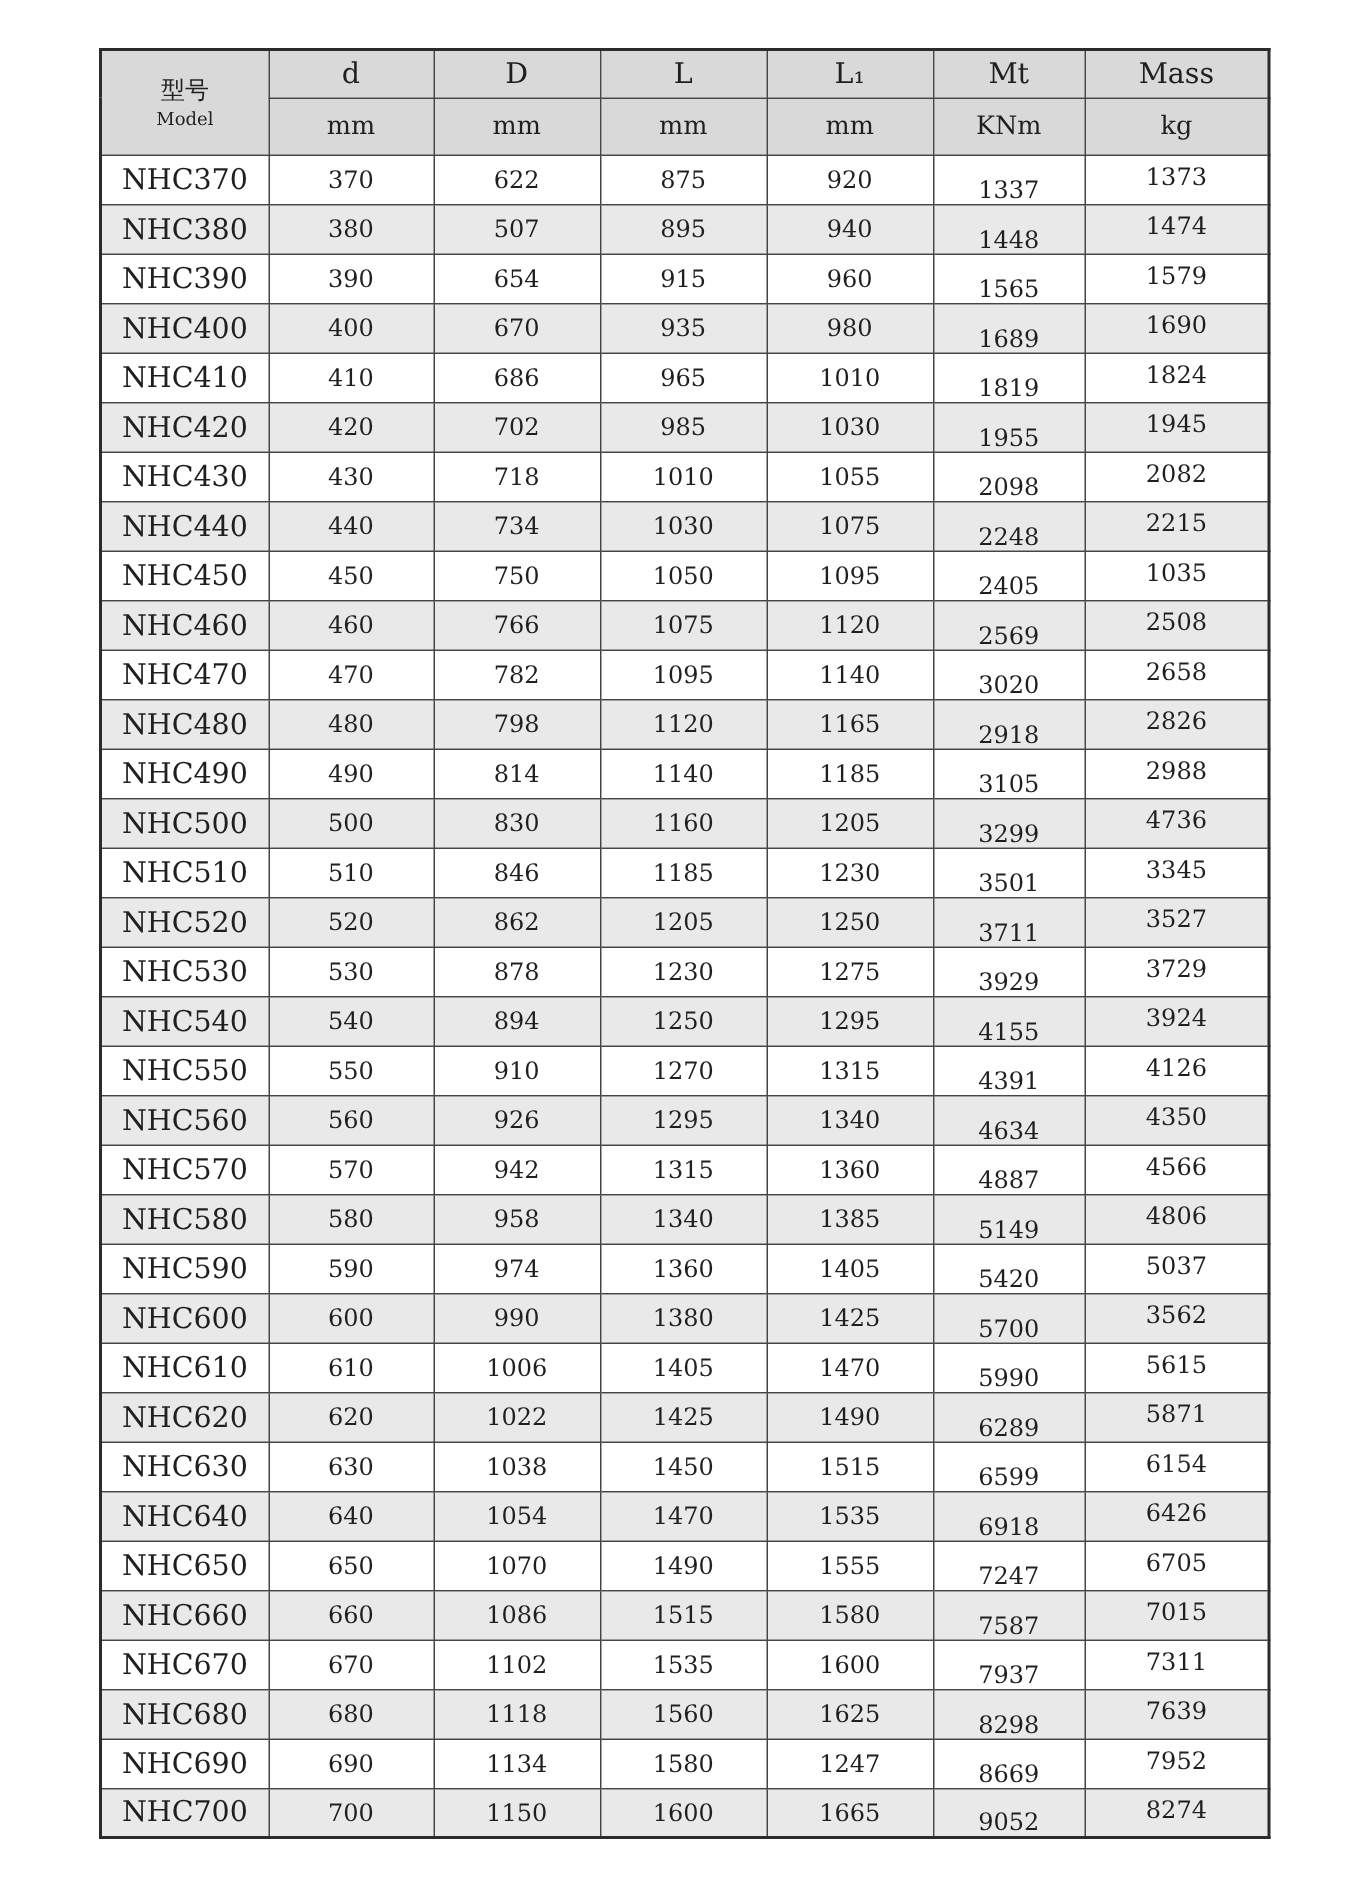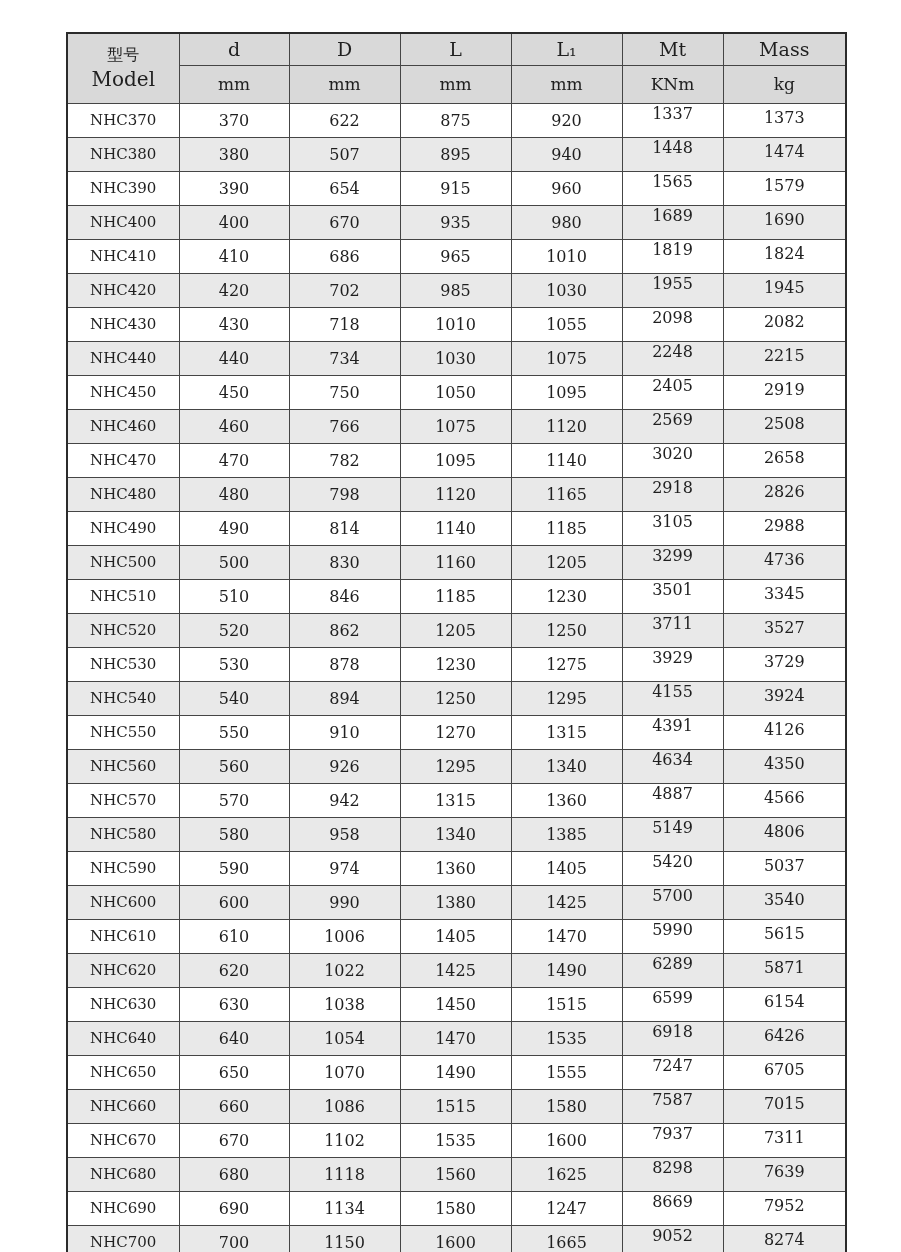--- a/index.html
+++ b/index.html
@@ -45,32 +45,32 @@
     font-weight:normal;
   }
   tr.head-names th{height:32px;font-size:19px;}
   tr.head-units th{height:38px;font-size:17px;}
   th.model-th{
     font-size:17px;
     line-height:1.35;
     vertical-align:middle;
   }
   th.model-th .cn{font-size:16px;display:block;}
-  th.model-th .en{font-size:20px;display:block;}
+  th.model-th .en{font-size:12px;display:block;}
 
   tbody tr{height:33px;}
   tbody tr:nth-child(even) td{background:var(--stripe-bg);}
   tbody td{
     font-size:16px;
     vertical-align:middle;
     background:#ffffff;
   }
-  tbody td.c0{font-size:15px;}
+  tbody td.c0{font-size:19px;}
   
-  tbody td.c5{vertical-align:bottom;padding-bottom:14px;}
+  tbody td.c5{vertical-align:bottom;padding-bottom:0;}
   
   tbody td.c6{vertical-align:top;padding-top:4px;}
 </style>
 </head>
 <body>
 
 <div class="page">
   <table class="spec">
     <colgroup>
       <col class="w0">
@@ -176,21 +176,21 @@
           <td class="c5">2248</td>
           <td class="c6">2215</td>
         </tr>
         <tr>
           <td class="c0">NHC450</td>
           <td class="c1">450</td>
           <td class="c2">750</td>
           <td class="c3">1050</td>
           <td class="c4">1095</td>
           <td class="c5">2405</td>
-          <td class="c6">2919</td>
+          <td class="c6">1035</td>
         </tr>
         <tr>
           <td class="c0">NHC460</td>
           <td class="c1">460</td>
           <td class="c2">766</td>
           <td class="c3">1075</td>
           <td class="c4">1120</td>
           <td class="c5">2569</td>
           <td class="c6">2508</td>
         </tr>
@@ -311,21 +311,21 @@
           <td class="c5">5420</td>
           <td class="c6">5037</td>
         </tr>
         <tr>
           <td class="c0">NHC600</td>
           <td class="c1">600</td>
           <td class="c2">990</td>
           <td class="c3">1380</td>
           <td class="c4">1425</td>
           <td class="c5">5700</td>
-          <td class="c6">3540</td>
+          <td class="c6">3562</td>
         </tr>
         <tr>
           <td class="c0">NHC610</td>
           <td class="c1">610</td>
           <td class="c2">1006</td>
           <td class="c3">1405</td>
           <td class="c4">1470</td>
           <td class="c5">5990</td>
           <td class="c6">5615</td>
         </tr>

